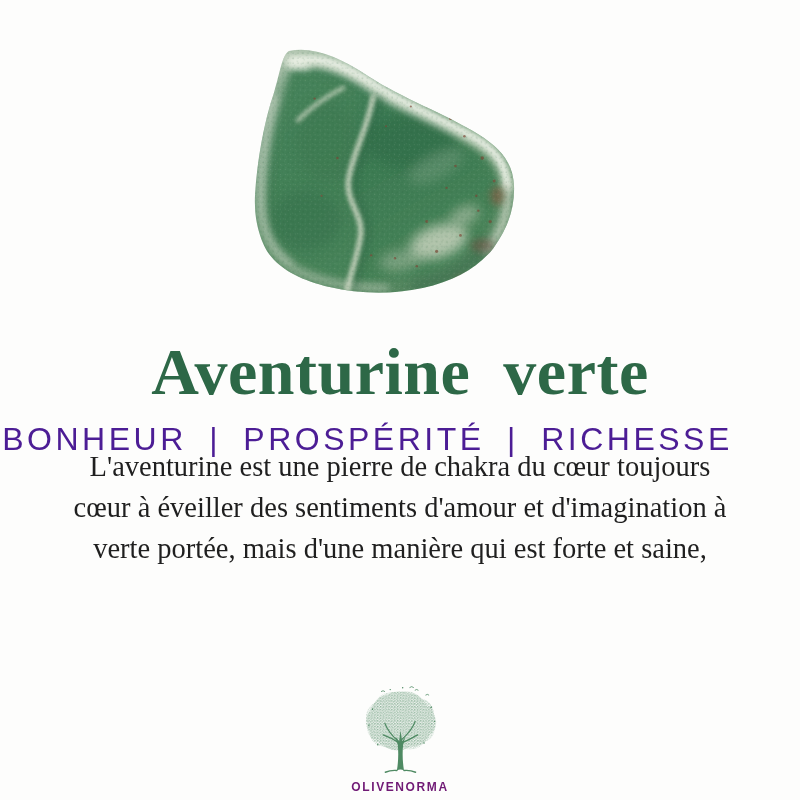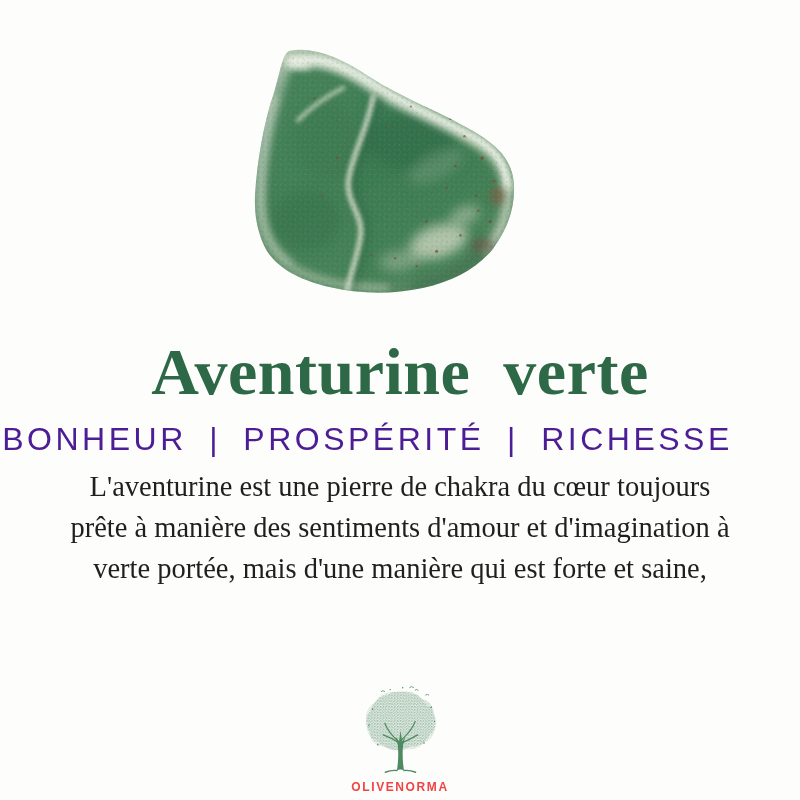--- a/index.html
+++ b/index.html
@@ -38,21 +38,21 @@
     font-family:"Liberation Sans", sans-serif;
     font-weight:400;
     font-size:32px;
     line-height:32px;
     letter-spacing:3.5px;
     word-spacing:10px;
     color:#4c1d95;
   }
   .description{
     position:absolute;
-    left:0;top:466px;
+    left:0;top:446px;
     width:800px;
     text-align:center;
     font-family:"Liberation Serif", serif;
     font-size:28.5px;
     line-height:41px;
     color:#1f1f1f;
   }
   .description .line{white-space:nowrap;}
   .logo{
     position:absolute;
@@ -62,21 +62,21 @@
     flex-direction:column;
     align-items:center;
   }
   .logo svg{display:block;}
   .brand-name{
     margin-top:5px;
     font-family:"Liberation Sans", sans-serif;
     font-weight:bold;
     font-size:12px;
     letter-spacing:1.6px;
-    color:#ef4444;
+    color:#701a75;
   }
 </style>
 </head>
 <body>
 
 <div class="page">
 
   <div class="stone-wrap">
     <svg viewBox="0 0 280 250" width="278" height="248" aria-hidden="true">
       <defs>
@@ -176,21 +176,21 @@
       </g>
     </svg>
   </div>
 
   <h1 class="title" style="margin:0;">Aventurine verte</h1>
 
   <div class="subtitle">BONHEUR | PROSPÉRITÉ | RICHESSE</div>
 
   <div class="description">
     <div class="line">L'aventurine est une pierre de chakra du cœur toujours</div>
-    <div class="line">prête à manière des sentiments d'amour et d'imagination à</div>
+    <div class="line">cœur à éveiller des sentiments d'amour et d'imagination à</div>
     <div class="line">verte portée, mais d'une manière qui est forte et saine,</div>
   </div>
 
   <div class="logo">
     <svg viewBox="0 0 90 100" width="80" height="89" aria-hidden="true">
       <defs>
         <pattern id="leaf" width="3.2" height="3.2" patternUnits="userSpaceOnUse">
           <circle cx="0.9" cy="0.9" r="0.75" fill="#4f8a63"></circle>
           <circle cx="2.4" cy="2.2" r="0.55" fill="#4f8a63" opacity="0.85"></circle>
         </pattern>

